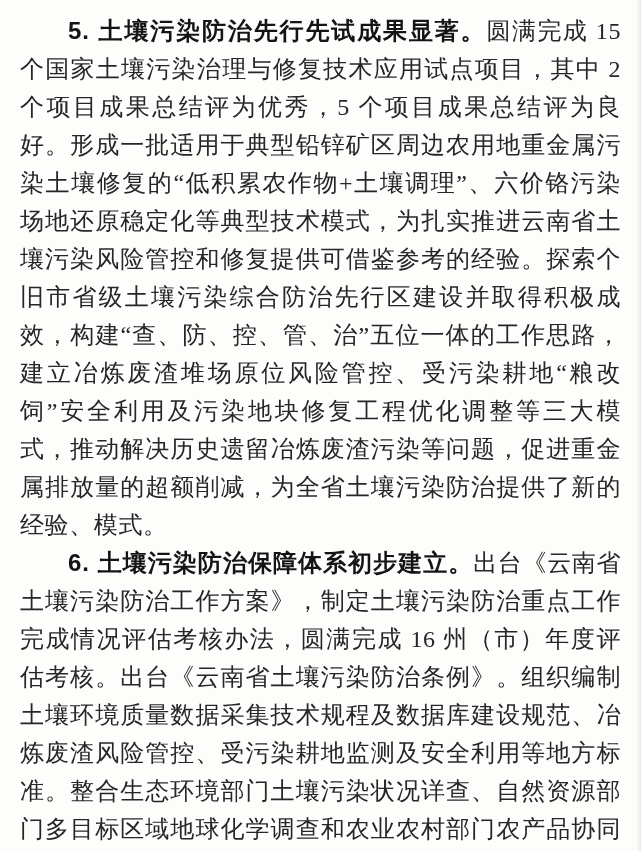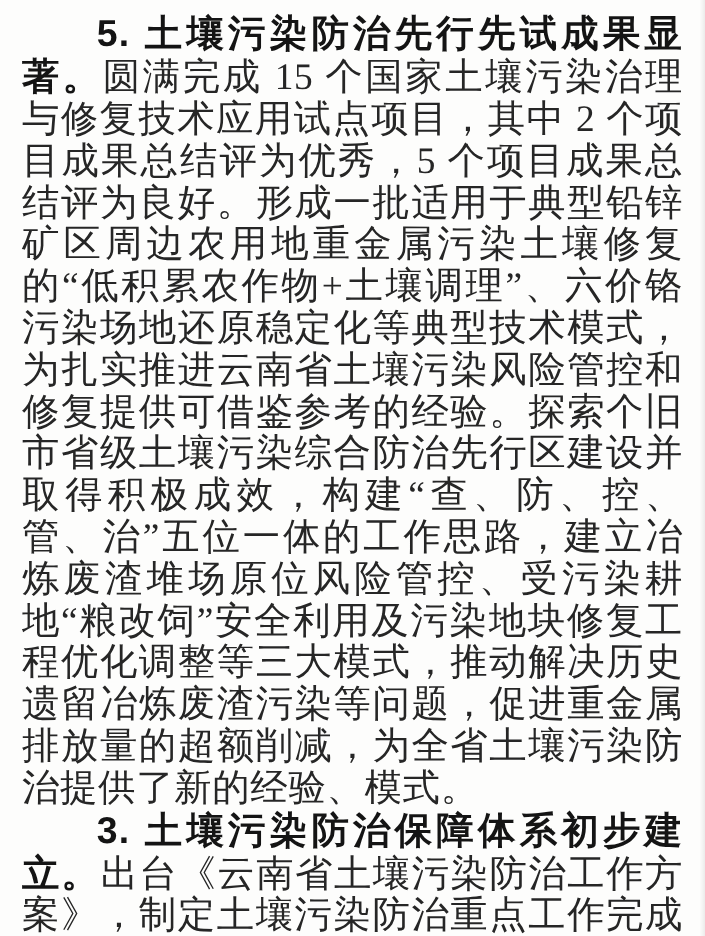--- a/index.html
+++ b/index.html
@@ -30,35 +30,35 @@
     width: 5px;
     height: 100%;
     background: linear-gradient(to right, rgba(0,0,0,0), rgba(0,0,0,0.07));
     pointer-events: none;
   }
   .para {
     margin: 0;
     text-indent: 2em;
     text-align: justify;
     text-justify: inter-character;
-    font-size: 34px;
+    font-size: 24px;
     line-height: 38px;
     color: #262626;
     letter-spacing: 0.6px;
     word-break: break-all;
   }
   .para .heading {
     font-family: "Liberation Sans", "DejaVu Sans", sans-serif;
     font-weight: 700;
     color: #141414;
     letter-spacing: 1px;
   }
 </style>
 </head>
 <body>
 
 <div class="page">
 
   <p class="para"><span class="heading">5. 土壤污染防治先行先试成果显著。</span><span>圆满完成 15 个国家土壤污染治理与修复技术应用试点项目，其中 2 个项目成果总结评为优秀，5 个项目成果总结评为良好。形成一批适用于典型铅锌矿区周边农用地重金属污染土壤修复的“低积累农作物+土壤调理”、六价铬污染场地还原稳定化等典型技术模式，为扎实推进云南省土壤污染风险管控和修复提供可借鉴参考的经验。探索个旧市省级土壤污染综合防治先行区建设并取得积极成效，构建“查、防、控、管、治”五位一体的工作思路，建立冶炼废渣堆场原位风险管控、受污染耕地“粮改饲”安全利用及污染地块修复工程优化调整等三大模式，推动解决历史遗留冶炼废渣污染等问题，促进重金属排放量的超额削减，为全省土壤污染防治提供了新的经验、模式。</span></p>
 
-  <p class="para"><span class="heading">3. 土壤污染防治保障体系初步建立。</span><span>出台《云南省土壤污染防治工作方案》，制定土壤污染防治重点工作完成情况评估考核办法，圆满完成 16 州（市）年度评估考核。出台《云南省土壤污染防治条例》。组织编制土壤环境质量数据采集技术规程及数据库建设规范、冶炼废渣风险管控、受污染耕地监测及安全利用等地方标准。整合生态环境部门土壤污染状况详查、自然资源部门多目标区域地球化学调查和农业农村部门农产品协同监测数据，建立云南省土壤环境信息化管理平台。土壤环境质量监测网络初步形成，设置国控点位 1433 个，实现全省 129 个县（市、区）土壤监测点位全覆盖。“十三五”期间，争取中央土壤污染</span></p>
+  <p class="para"><span class="heading">6. 土壤污染防治保障体系初步建立。</span><span>出台《云南省土壤污染防治工作方案》，制定土壤污染防治重点工作完成情况评估考核办法，圆满完成 16 州（市）年度评估考核。出台《云南省土壤污染防治条例》。组织编制土壤环境质量数据采集技术规程及数据库建设规范、冶炼废渣风险管控、受污染耕地监测及安全利用等地方标准。整合生态环境部门土壤污染状况详查、自然资源部门多目标区域地球化学调查和农业农村部门农产品协同监测数据，建立云南省土壤环境信息化管理平台。土壤环境质量监测网络初步形成，设置国控点位 1433 个，实现全省 129 个县（市、区）土壤监测点位全覆盖。“十三五”期间，争取中央土壤污染</span></p>
 
 </div>
 
 </body></html>

